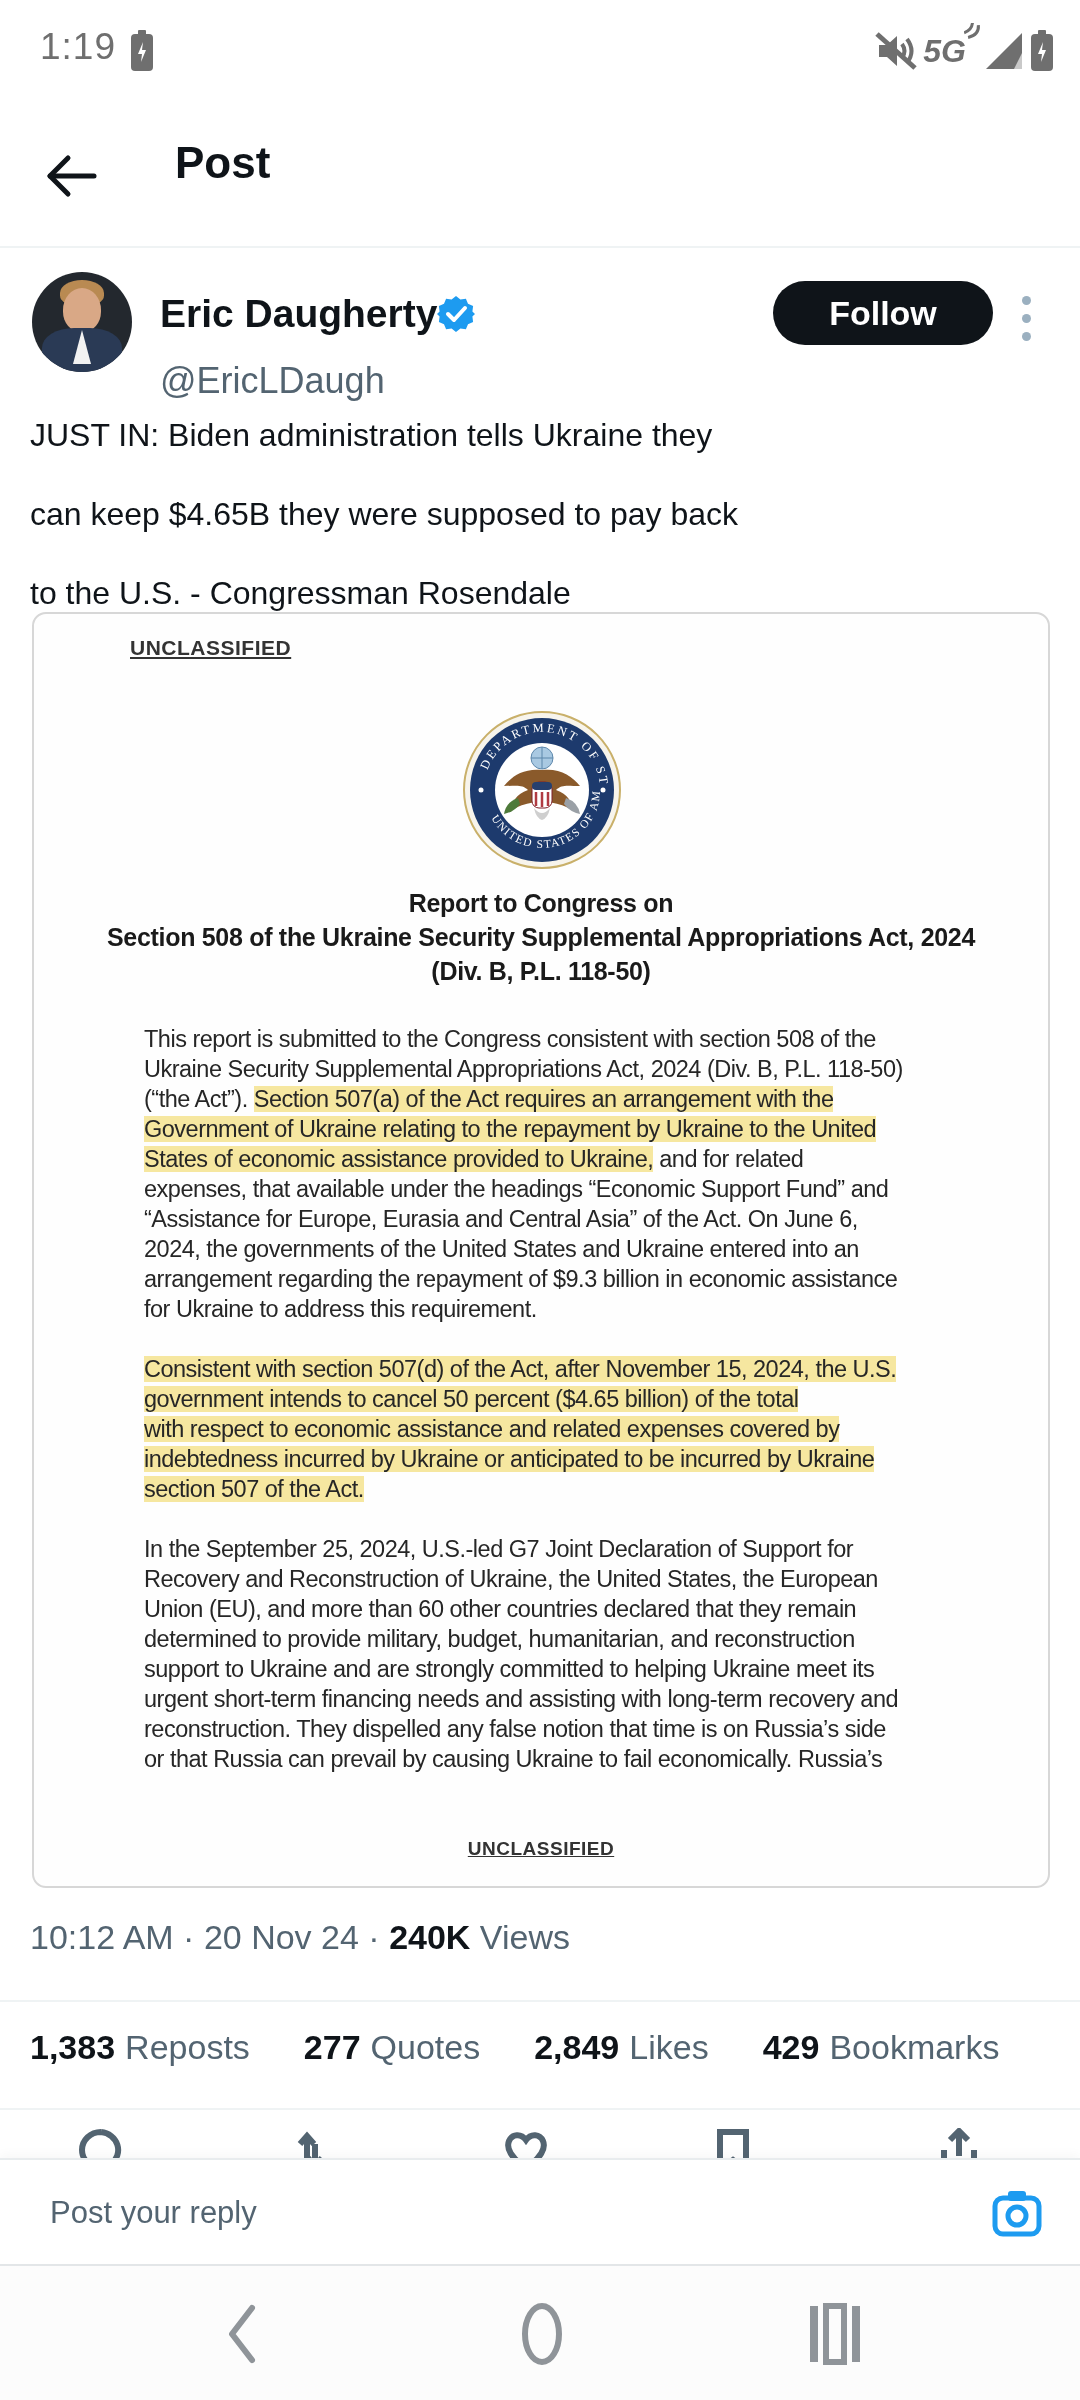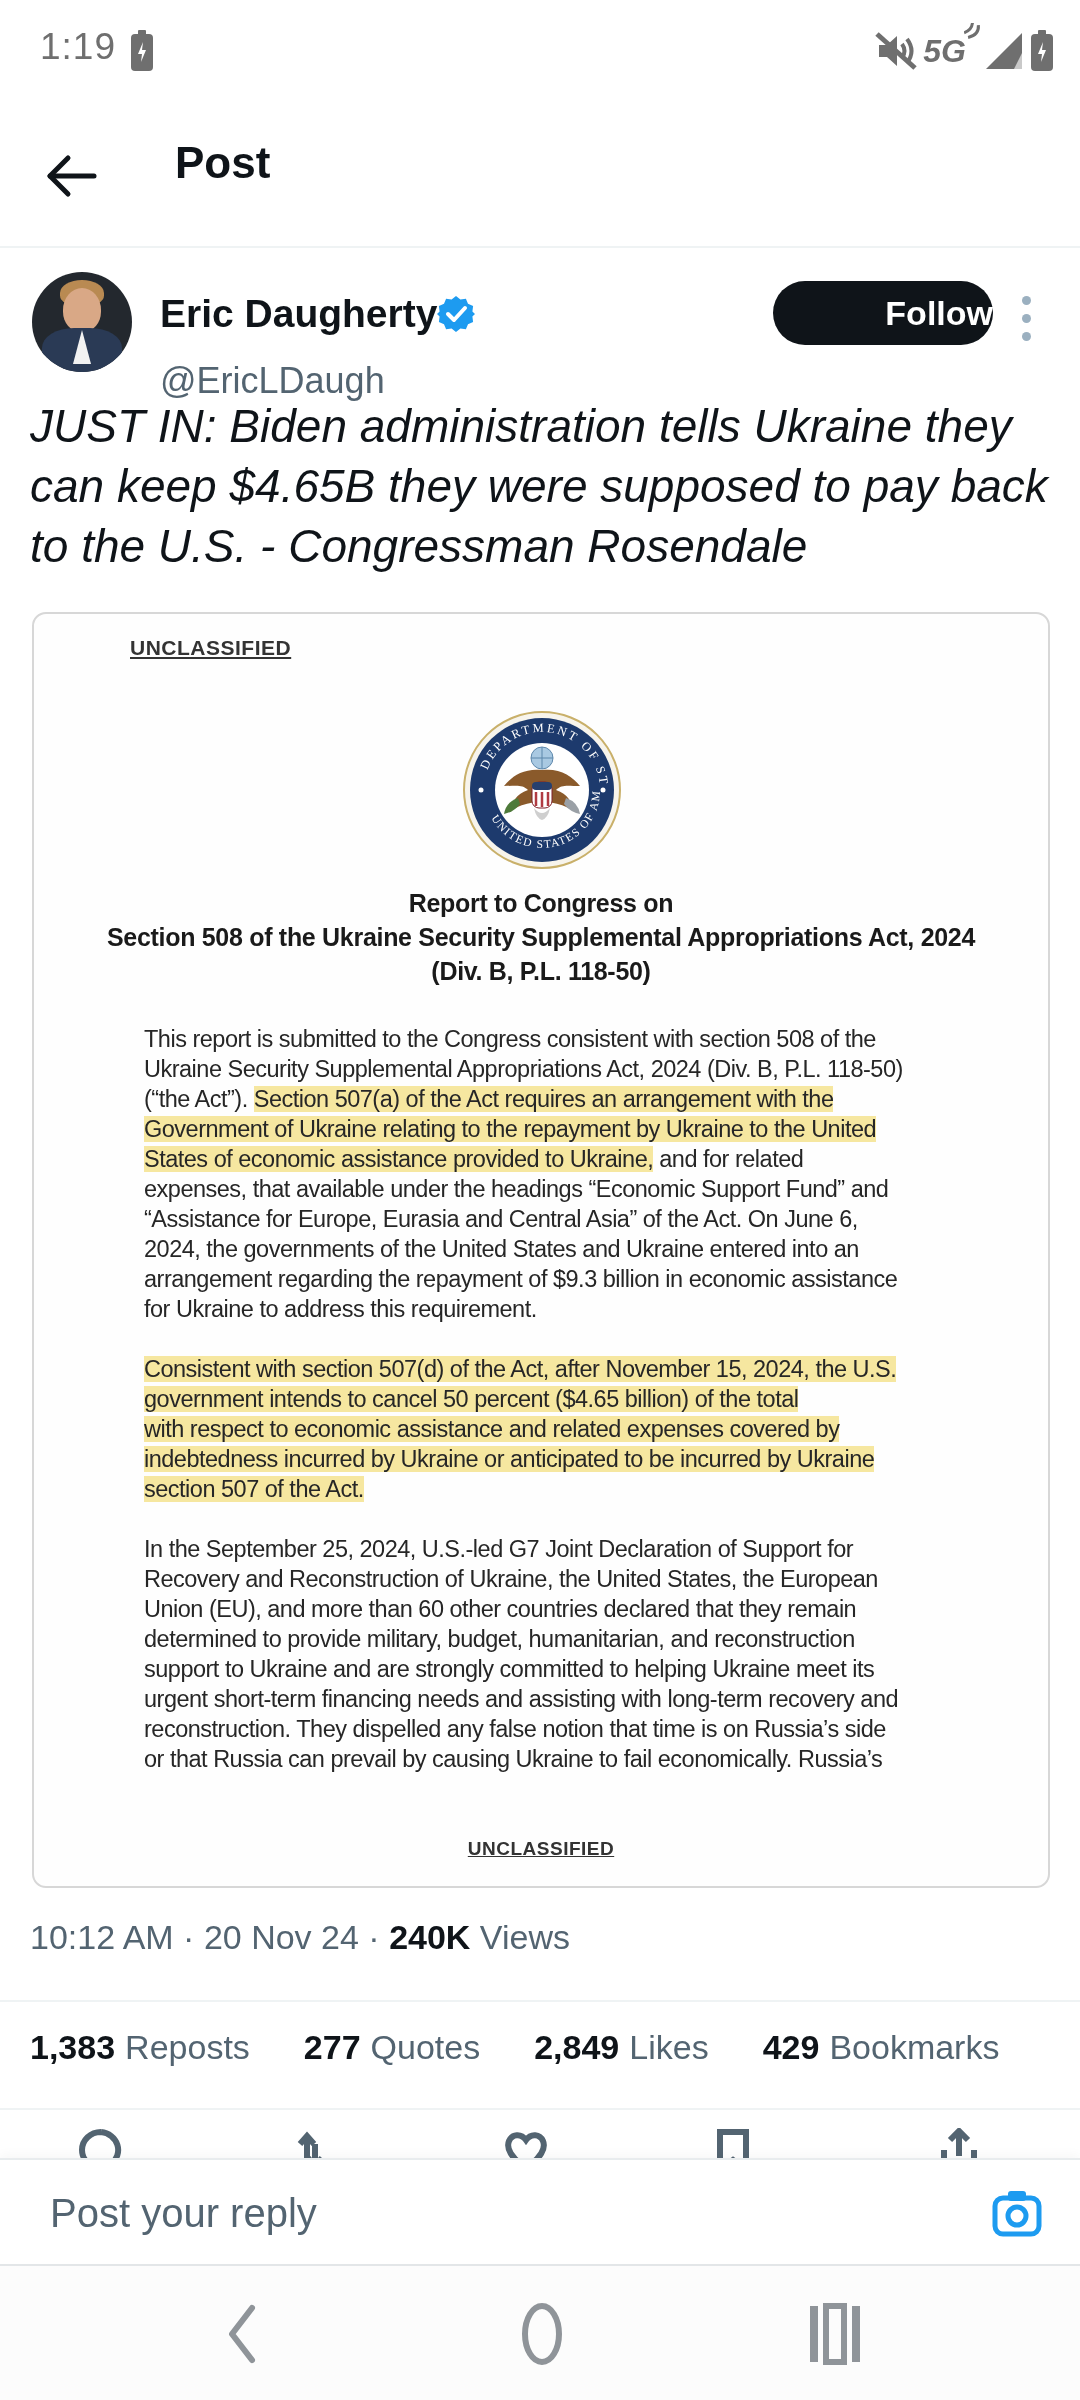--- a/index.html
+++ b/index.html
@@ -24,26 +24,26 @@
 
   
   .avatar{left:32px;top:272px;width:100px;height:100px;border-radius:50%;overflow:hidden;background:#23282e;}
   .avatar .head{position:absolute;left:31px;top:16px;width:38px;height:44px;border-radius:50% 50% 46% 46%;background:#d9a886;}
   .avatar .hair{position:absolute;left:28px;top:8px;width:44px;height:26px;border-radius:50% 50% 40% 40%;background:#b98a52;}
   .avatar .body{position:absolute;left:10px;top:56px;width:80px;height:50px;border-radius:40% 40% 0 0;background:#2a3a55;}
   .avatar .shirt{position:absolute;left:41px;top:58px;width:18px;height:34px;background:#f2f2f2;clip-path:polygon(50% 0,0 100%,100% 100%);}
   .author-name{left:160px;top:292px;font-size:39px;font-weight:bold;color:#0f1419;display:flex;align-items:center;gap:0;}
   .author-handle{left:160px;top:360px;font-size:36px;color:#536471;}
   .follow-btn{left:773px;top:281px;width:220px;height:64px;border-radius:32px;background:#0f1419;color:#fff;
-    display:flex;align-items:center;justify-content:flex-end;font-size:34px;font-weight:bold;}
+    display:flex;align-items:center;justify-content:center;font-size:34px;font-weight:bold;}
   .more-dots{left:1022px;top:296px;width:12px;display:flex;flex-direction:column;gap:9px;}
   .more-dots i{width:9px;height:9px;border-radius:50%;background:#9bb0c0;}
 
   
-  .tweet-text{left:30px;top:396px;width:1030px;font-size:46px;line-height:60px;color:#0f1419;white-space:pre-line;font-style:italic;}
+  .tweet-text{left:30px;top:396px;width:1030px;font-size:32px;line-height:79px;color:#0f1419;white-space:pre-line;}
 
   
   .doc-card{left:32px;top:612px;width:1014px;height:1272px;background:#fefefe;border:2px solid #d7d7d7;border-radius:14px;overflow:hidden;}
   .doc-class-top{position:absolute;left:96px;top:22px;font-size:21px;font-weight:600;color:#333;text-decoration:underline;letter-spacing:.5px;}
   .doc-seal{position:absolute;left:428px;top:96px;width:160px;height:160px;}
   .doc-title{position:absolute;left:20px;top:272px;width:974px;text-align:center;font-size:25px;font-weight:bold;
     color:#1a1a1a;line-height:34px;white-space:pre-line;letter-spacing:-.3px;}
   .doc-body{position:absolute;left:110px;top:410px;width:856px;font-size:23.5px;color:#262626;letter-spacing:-.5px;}
   .doc-par{margin:0 0 30px 0;}
   .doc-line{height:30px;line-height:30px;white-space:nowrap;}
@@ -59,21 +59,21 @@
   .stats-row b{color:#0f1419;font-weight:bold;margin-right:10px;}
   .divider2{left:0;top:2108px;width:1080px;height:2px;background:#eff3f4;}
 
   
   .actions-row{left:0;top:2128px;width:1080px;height:34px;overflow:hidden;}
   .actions-row svg{position:absolute;top:0;}
 
   
   .replybar{left:0;top:2158px;width:1080px;height:106px;background:#fff;border-top:2px solid #e8ecee;
     box-shadow:0 -4px 10px rgba(0,0,0,.03);display:flex;align-items:center;}
-  .reply-placeholder{margin-left:50px;font-size:40px;color:#536471;}
+  .reply-placeholder{margin-left:50px;font-size:31px;color:#536471;}
   .reply-camera{position:absolute;right:38px;top:28px;width:50px;height:50px;}
 
   
   .navbar{left:0;top:2264px;width:1080px;height:136px;background:#fcfcfc;border-top:2px solid #e3e6e8;}
   .nav-back{left:222px;top:36px;}
   .nav-home{left:518px;top:30px;}
   .nav-recents{left:806px;top:34px;}
 </style>
 </head>
 <body>

